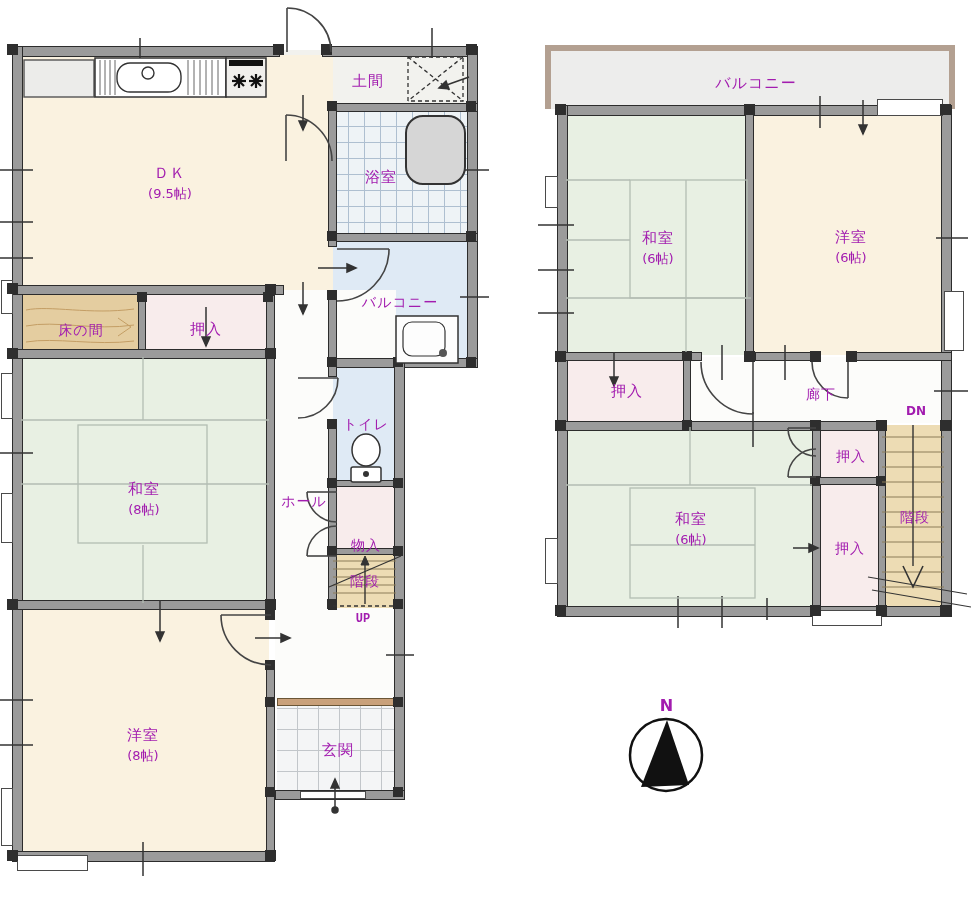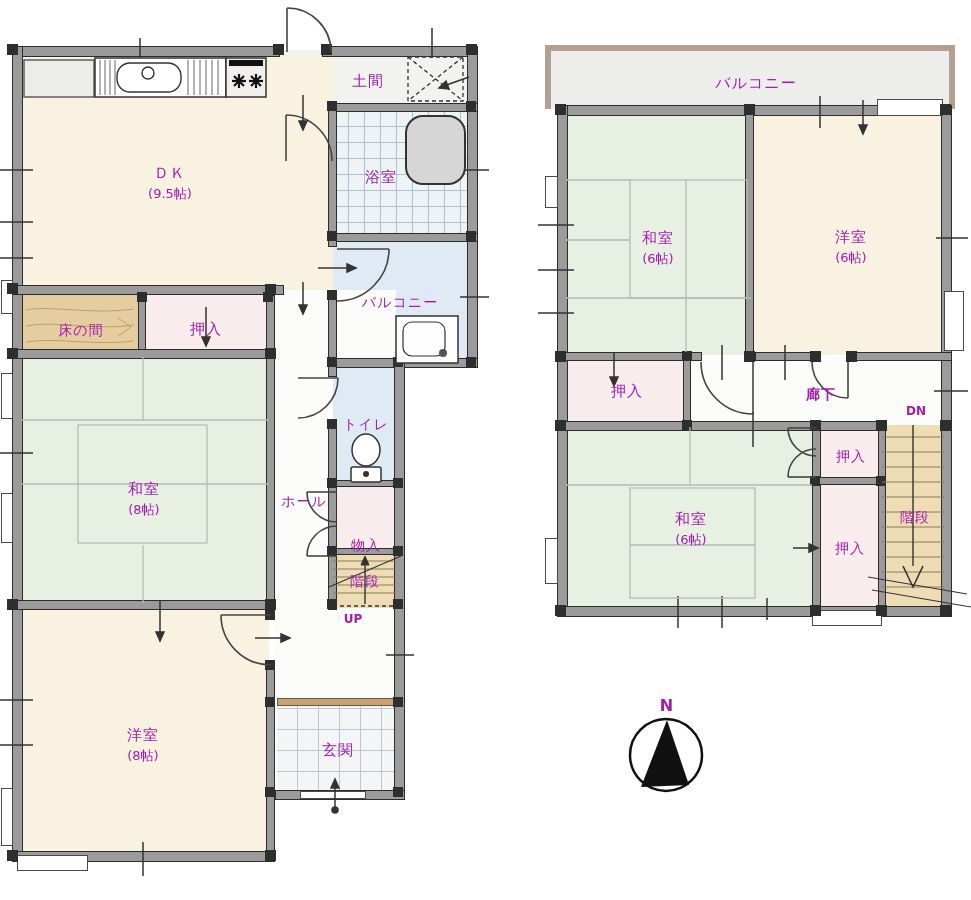--- a/index.html
+++ b/index.html
@@ -358,38 +358,38 @@
   <div class="lbl sm" style="left:81px;top:330px;">床の間</div>
   <div class="lbl" style="left:206px;top:330px;">押入</div>
   <div class="lbl" style="left:144px;top:499px;">
     <span>和室</span><br>
     <span class="sz">(8帖)</span>
   </div>
   <div class="lbl sm" style="left:366px;top:424px;">トイレ</div>
   <div class="lbl sm" style="left:304px;top:502px;font-family:Liberation Mono, monospace;">ホール</div>
   <div class="lbl sm" style="left:366px;top:545px;">物入</div>
   <div class="lbl sm" style="left:365px;top:581px;">階段</div>
-  <div class="lbl xs" style="left:353px;top:620px;">UP</div>
+  <div class="lbl xs" style="left:363px;top:620px;font-family:Liberation Mono, monospace;">UP</div>
   <div class="lbl" style="left:143px;top:745px;">
     <span>洋室</span><br>
     <span class="sz">(8帖)</span>
   </div>
   <div class="lbl" style="left:338px;top:751px;">玄関</div>
 
   <div class="lbl" style="left:756px;top:84px;">バルコニー</div>
   <div class="lbl" style="left:658px;top:248px;">
     <span>和室</span><br>
     <span class="sz">(6帖)</span>
   </div>
   <div class="lbl" style="left:851px;top:247px;">
     <span>洋室</span><br>
     <span class="sz">(6帖)</span>
   </div>
   <div class="lbl" style="left:627px;top:392px;">押入</div>
-  <div class="lbl sm" style="left:821px;top:394px;font-weight:bold;">廊下</div>
+  <div class="lbl sm" style="left:821px;top:394px;">廊下</div>
   <div class="lbl xs" style="left:916px;top:412px;">DN</div>
   <div class="lbl" style="left:691px;top:529px;">
     <span>和室</span><br>
     <span class="sz">(6帖)</span>
   </div>
   <div class="lbl sm" style="left:851px;top:456px;">押入</div>
   <div class="lbl sm" style="left:850px;top:548px;">押入</div>
   <div class="lbl sm" style="left:915px;top:517px;">階段</div>
 
   <div class="lbl" style="left:667px;top:706px;font-weight:bold;font-size:16px;">N</div>

